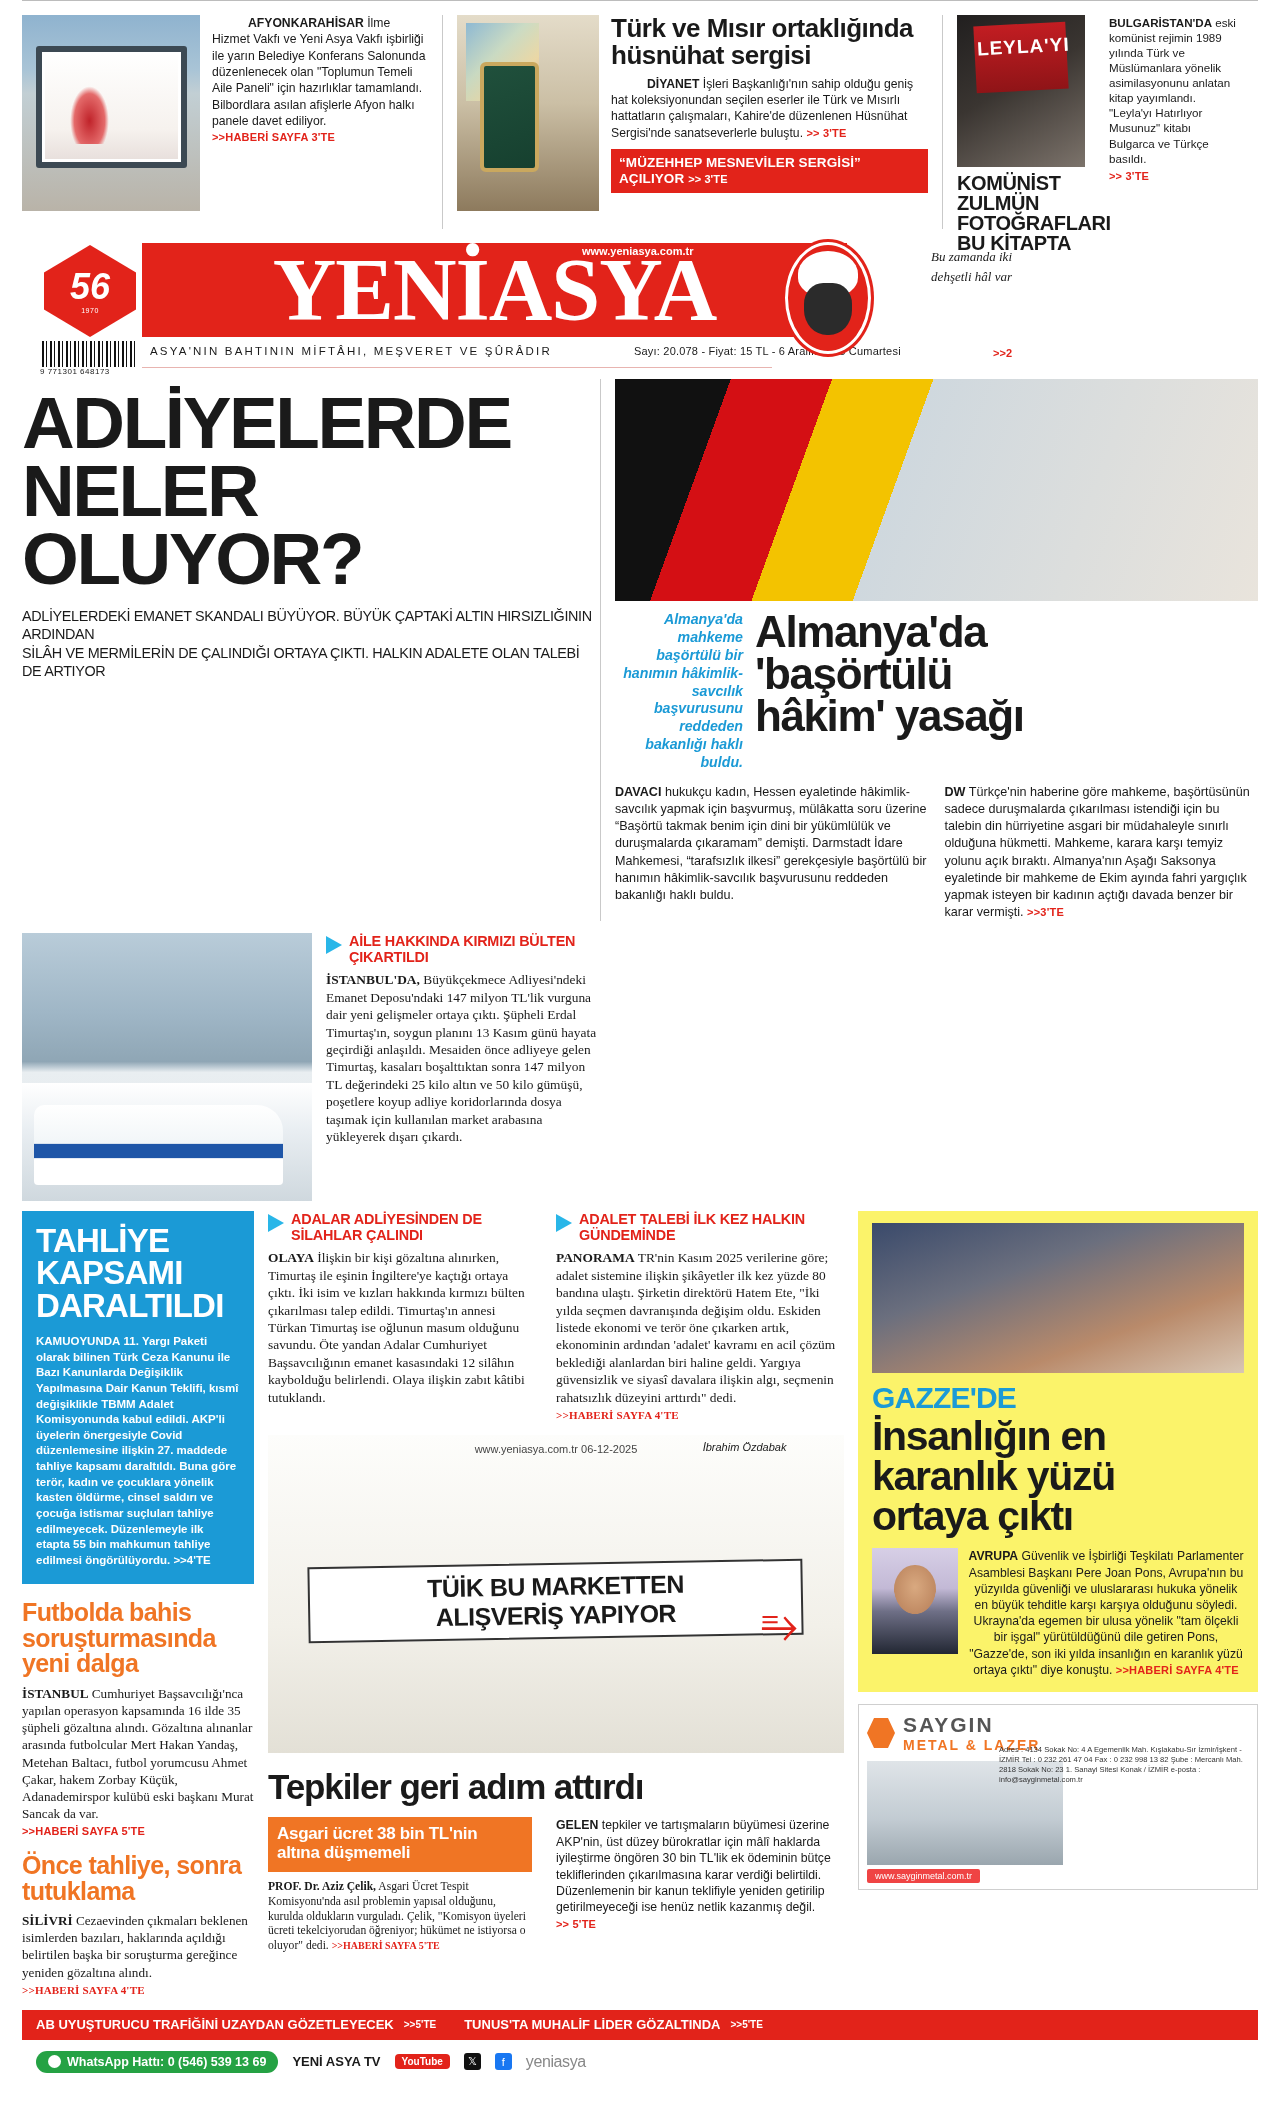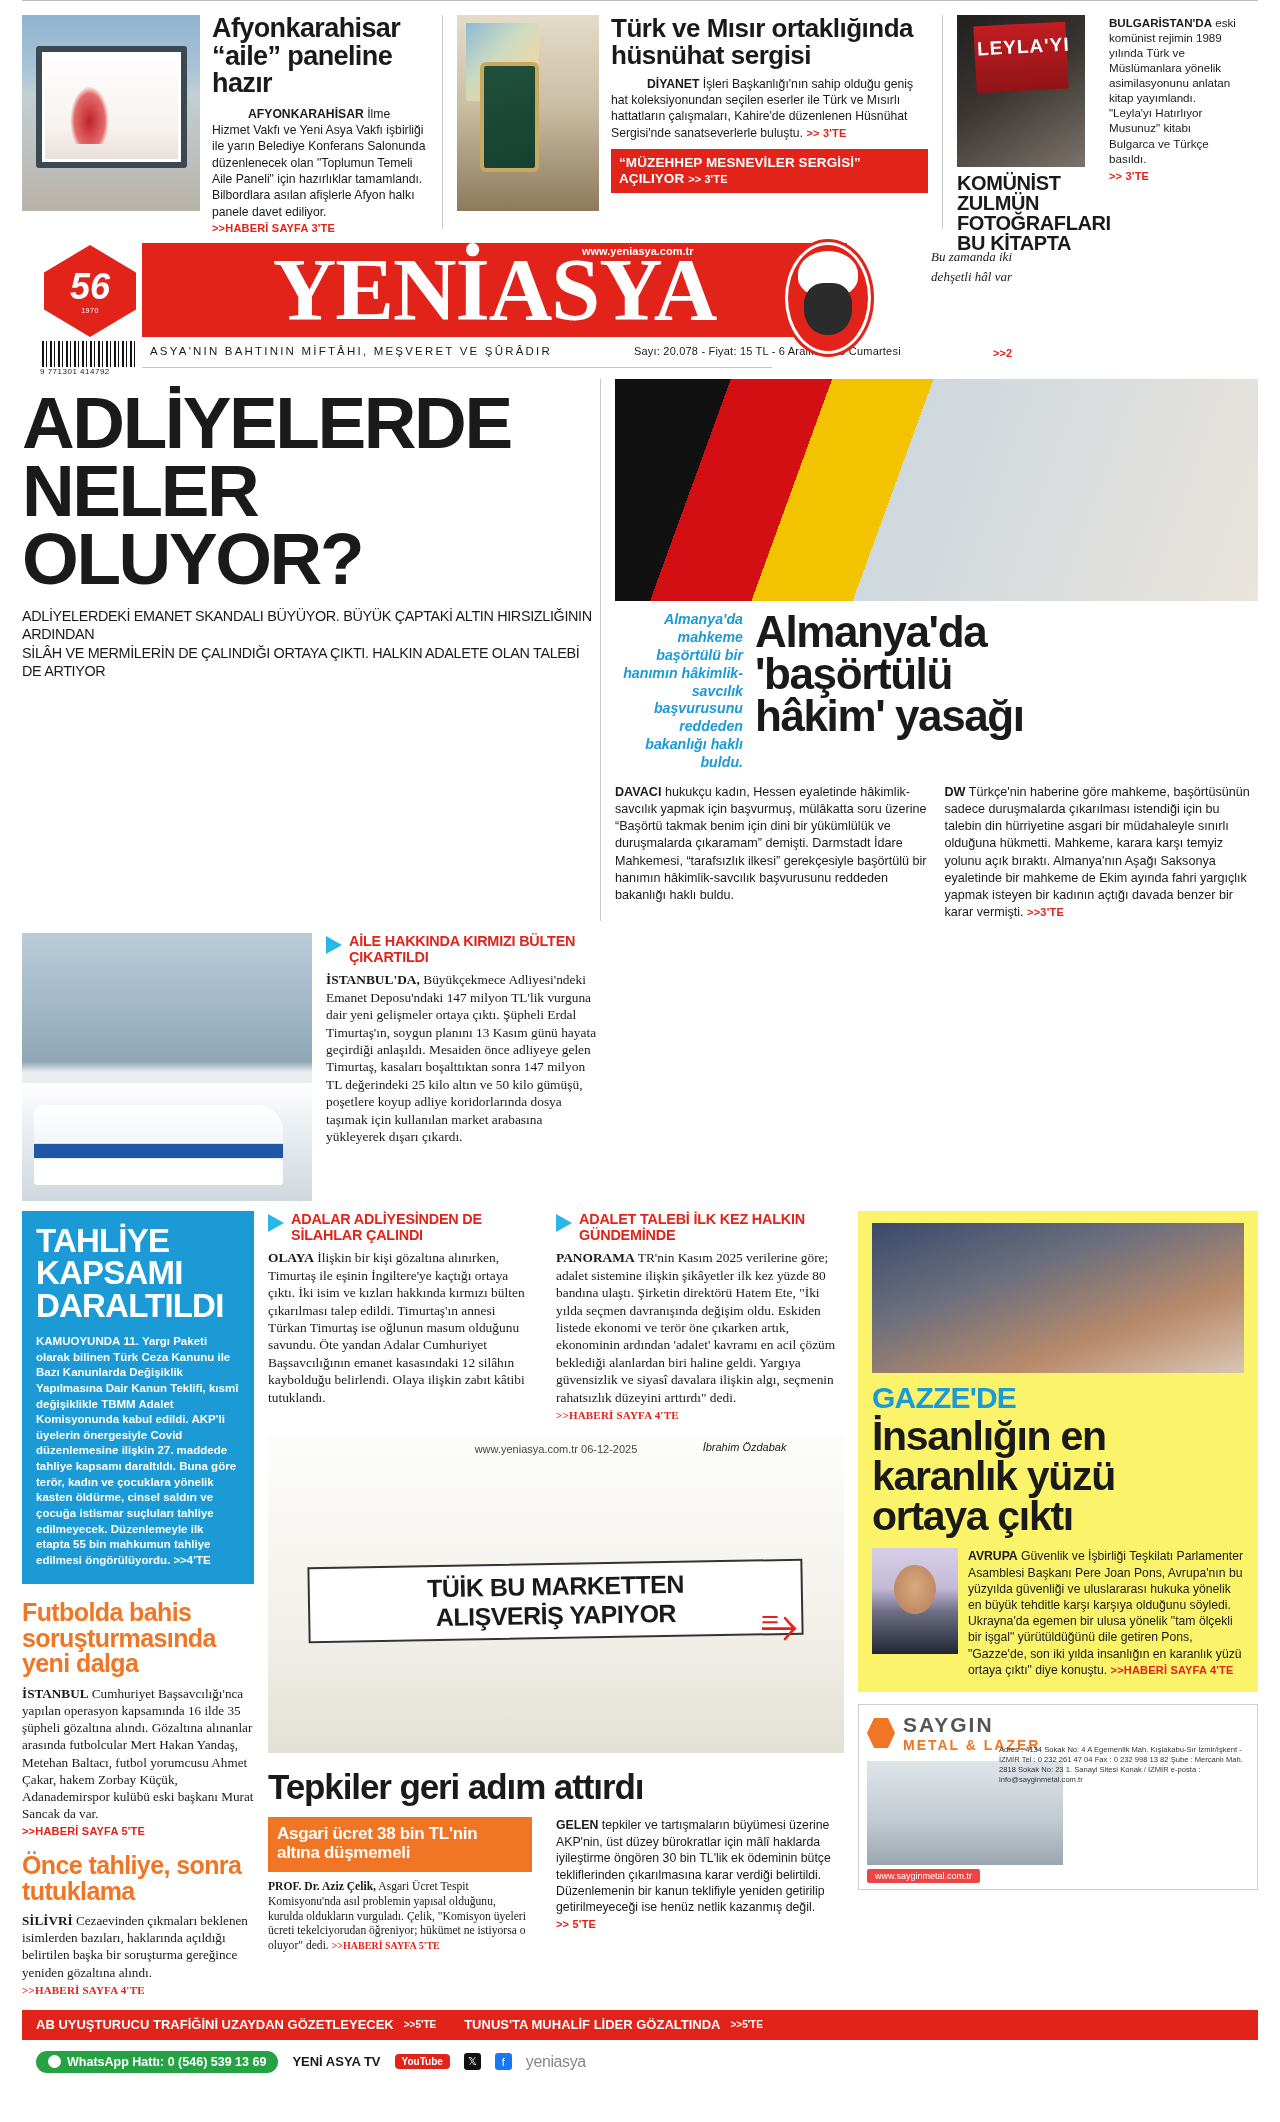--- a/index.html
+++ b/index.html
@@ -209,21 +209,21 @@
   .orangebar { background:#f07524; color:#fff; font-weight:bold; font-size:17px;
     line-height:1.1; padding: 8px 9px 9px 9px; letter-spacing:-.3px;}
   .tiny-serif { font-family:"Liberation Serif", serif; font-size:11.6px; line-height:1.28; margin-top:8px;}
   .sans-small { font-size:12.3px; line-height:1.33;}
 
   
   .yellowbox { background:#fbf36a; padding: 12px 14px 14px 14px; }
   .gz-photo { width:100%; height: 150px; }
   .gz-kicker { color:#1b9ad6; font-weight:bold; font-size:30px; letter-spacing:-.8px; margin-top:8px; }
   .gz-head { font-size: 41px; line-height:.97; font-weight:bold; letter-spacing:-1.3px; margin-top:2px;}
-  .gz-body { display:flex; gap:10px; margin-top: 12px; }
+  .gz-body { display:flex; gap:10px; margin-top: 12px; text-align: center; }
   .gz-portrait { width: 86px; height: 106px; flex:none; }
   .gz-text { font-size: 12.2px; line-height:1.33; }
 
   
   .adbox { border:1px solid #cfcfcf; margin-top:12px; padding:8px; height: 186px; position:relative; background:#fff;}
   .ad-logo { display:flex; align-items:center; gap:8px; }
   .ad-hex { width:28px;height:30px;background:#f07524;
     clip-path: polygon(25% 0,75% 0,100% 50%,75% 100%,25% 100%,0 50%);}
   .ad-name { font-weight:bold; font-size:21px; letter-spacing:1px; color:#333;}
   .ad-name span { color:#f07524; display:block; font-size:14px; letter-spacing:2px; }
@@ -248,21 +248,20 @@
 <body>
 
 <div class="page">
 
   <div class="rule-h"></div>
   <div class="topstrip">
 
     <div class="ts-col ts-col-1">
       <div class="ph billboard ts-img-1"></div>
       <div class="ts-txt">
-        <div class="ts-head">Afyonkarahisar “aile” paneline hazır</div>
         <div class="ts-body"><b>AFYONKARAHİSAR</b><span> İlme Hizmet Vakfı ve Yeni Asya Vakfı işbirliği ile yarın Belediye Konferans Salonunda düzenlenecek olan "Toplumun Temeli Aile Paneli" için hazırlıklar tamamlandı. Bilbordlara asılan afişlerle Afyon halkı panele davet ediliyor.</span> <span class="ref">&gt;&gt;HABERİ SAYFA 3'TE</span></div>
       </div>
     </div>
 
     <div class="ts-col ts-col-2 vrule">
       <div class="ph exhibit ts-img-2"></div>
       <div class="ts-txt">
         <div class="ts-head-2">Türk ve Mısır ortaklığında hüsnühat sergisi</div>
         <div class="ts-body"><b>DİYANET</b><span> İşleri Başkanlığı'nın sahip olduğu geniş hat koleksiyonundan seçilen eserler ile Türk ve Mısırlı hattatların çalışmaları, Kahire'de düzenlenen Hüsnühat Sergisi'nde sanatseverlerle buluştu.</span> <span class="ref">&gt;&gt; 3'TE</span></div>
         <div class="banner-red">
@@ -285,21 +284,21 @@
   </div>
 
   <div class="masthead">
     <div class="mh-badge">
       <div class="dia">
         <div class="n">56</div>
         <div class="y">1970</div>
       </div>
     </div>
     <div class="barcode"></div>
-    <div class="barcode-num">9 771301 414792</div>
+    <div class="barcode-num">9 771301 648173</div>
 
     <div class="mh-box">
       <div class="mh-title">YENİASYA</div>
     </div>
     <div class="mh-url">www.yeniasya.com.tr</div>
     <div class="mh-slogan">ASYA'NIN BAHTININ MİFTÂHI, MEŞVERET VE ŞÛRÂDIR</div>
     <div class="mh-issue">Sayı: 20.078 - Fiyat: 15 TL - 6 Aralık 2025 Cumartesi</div>
     <div class="mh-underline"></div>
 
     <div class="mh-oval">

